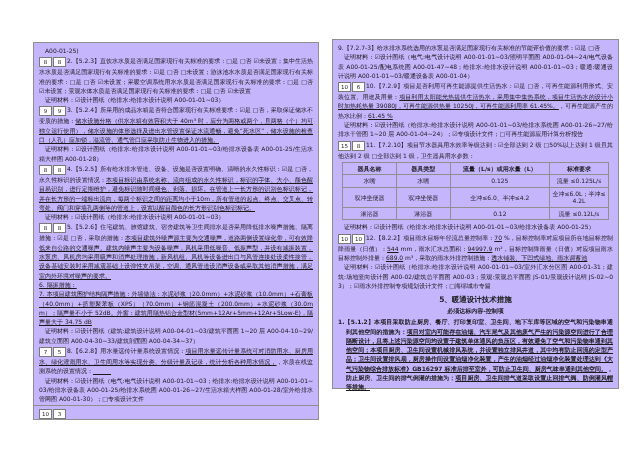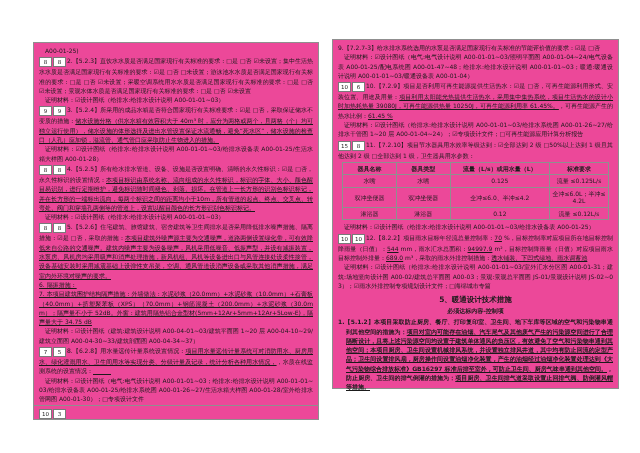--- a/index.html
+++ b/index.html
@@ -2,21 +2,21 @@
 <html><head>
 <meta charset="utf-8">
 <style>
   html,body{margin:0;padding:0;}
   body{
     width:640px;height:453px;position:relative;overflow:hidden;
     background:#ffffff;color:#1b1b1b;
     font-family:"DejaVu Sans",sans-serif;
   }
   .col{
-    position:absolute;background:#ec4899;border:1px solid #8f8f8f;
+    position:absolute;background:#c4b5fd;border:1px solid #8f8f8f;
     padding:3px 5px;box-sizing:border-box;display:flex;flex-direction:column;
   }
   #left-col{left:33px;top:42px;width:286px;height:378px;}
   #right-col{left:332px;top:39px;width:287px;height:350px;}
   .para{
     font-size:6px;line-height:9.3px;text-align:justify;margin:0;
     word-break:break-all;
   }
   .proof{text-indent:6px;}
   .row{margin-bottom:1px;}

